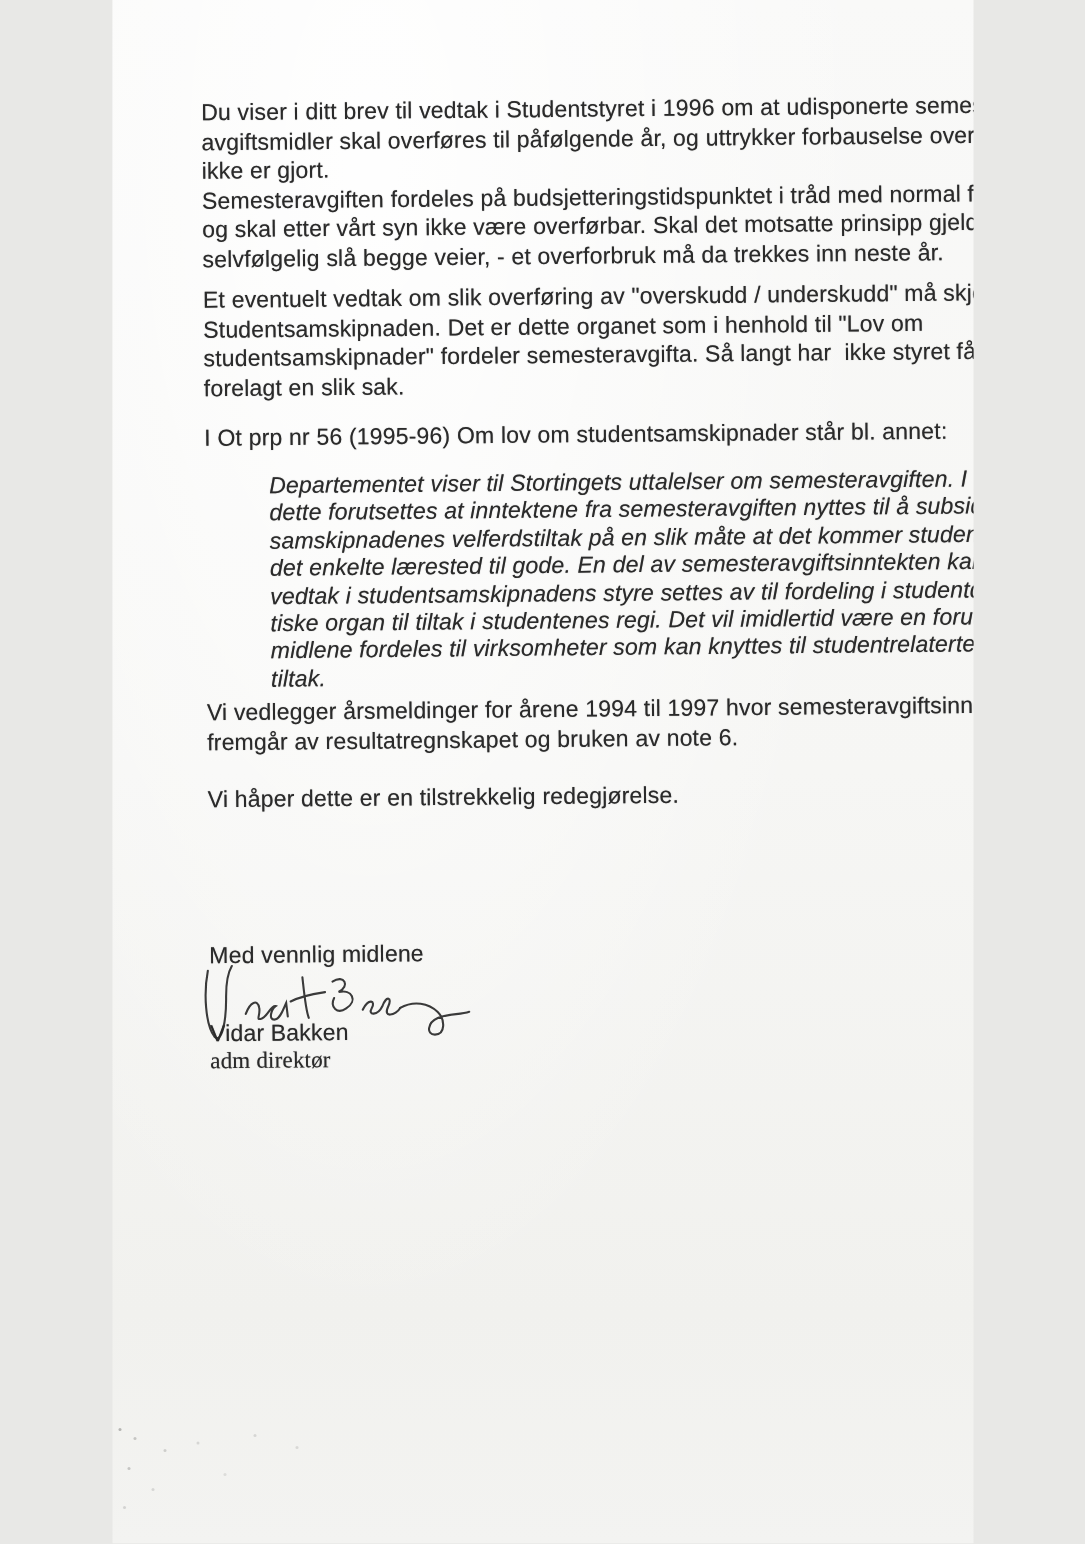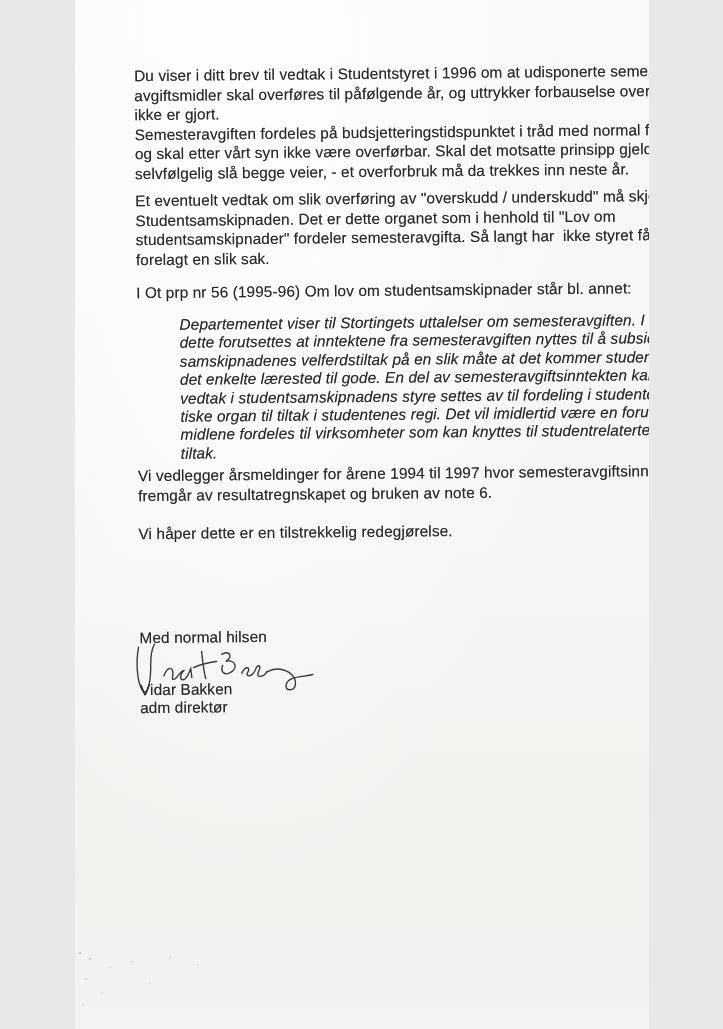--- a/index.html
+++ b/index.html
@@ -42,21 +42,21 @@
   #quote {
     top: 316px;
     left: 105px;
     font-style: italic;
     line-height: 18.4px;
   }
   #p4 { top: 466px; }
   #p5 { top: 524px; }
   #salutation { top: 628px; }
   #signer-name { top: 680px; text-align: center; }
-  #signer-title { top: 698px; }
+  #signer-title { top: 698px; font-family: Liberation Serif, serif; }
 
   .logo {
     position: absolute;
     left: 651px;
     top: 2px;
     width: 52px;
     height: 50px;
   }
   .signature {
     position: absolute;
@@ -120,21 +120,21 @@
 vedtak i studentsamskipnadens styre settes av til fordeling i studentdemokra-
 tiske organ til tiltak i studentenes regi. Det vil imidlertid være en forutsetning at
 midlene fordeles til virksomheter som kan knyttes til studentrelaterte behov og
 tiltak.</div>
 
     <div class="para" id="p4">Vi vedlegger årsmeldinger for årene 1994 til 1997 hvor semesteravgiftsinngangen
 fremgår av resultatregnskapet og bruken av note 6.</div>
 
     <div class="para" id="p5">Vi håper dette er en tilstrekkelig redegjørelse.</div>
 
-    <div class="para" id="salutation">Med normal hilsen</div>
+    <div class="para" id="salutation">Med vennlig midlene</div>
 
     <svg class="signature" viewBox="0 0 190 62" xmlns="http://www.w3.org/2000/svg" fill="none" stroke="#3a3a3a" stroke-width="1.4" stroke-linecap="round">
       <path d="M5,7 C2,22 3,43 9,51 C14,56 17,40 17,25 C17,16 18,9 21,4"></path>
       <path d="M30,36 C33,28 38,26 39,32 C40,37 36,41 41,39 C45,37 47,30 50,31 C47,33 45,40 49,40 C53,40 55,33 57,29 L58,38"></path>
       <path d="M68,12 C69,22 70,34 72,39"></path>
       <path d="M60,28 C68,24 76,23 83,22"></path>
       <path d="M88,15 C96,10 100,18 92,22 C101,20 105,28 97,33 C91,37 86,32 89,26"></path>
       <path d="M108,34 C112,26 117,28 114,33 C111,38 118,38 121,32 C124,24 128,26 125,32 C121,40 130,38 133,33"></path>
       <path d="M133,33 C142,28 152,30 158,36 C163,41 163,51 156,51 C150,51 151,43 158,40 C165,37 173,38 179,36"></path>
     </svg>

